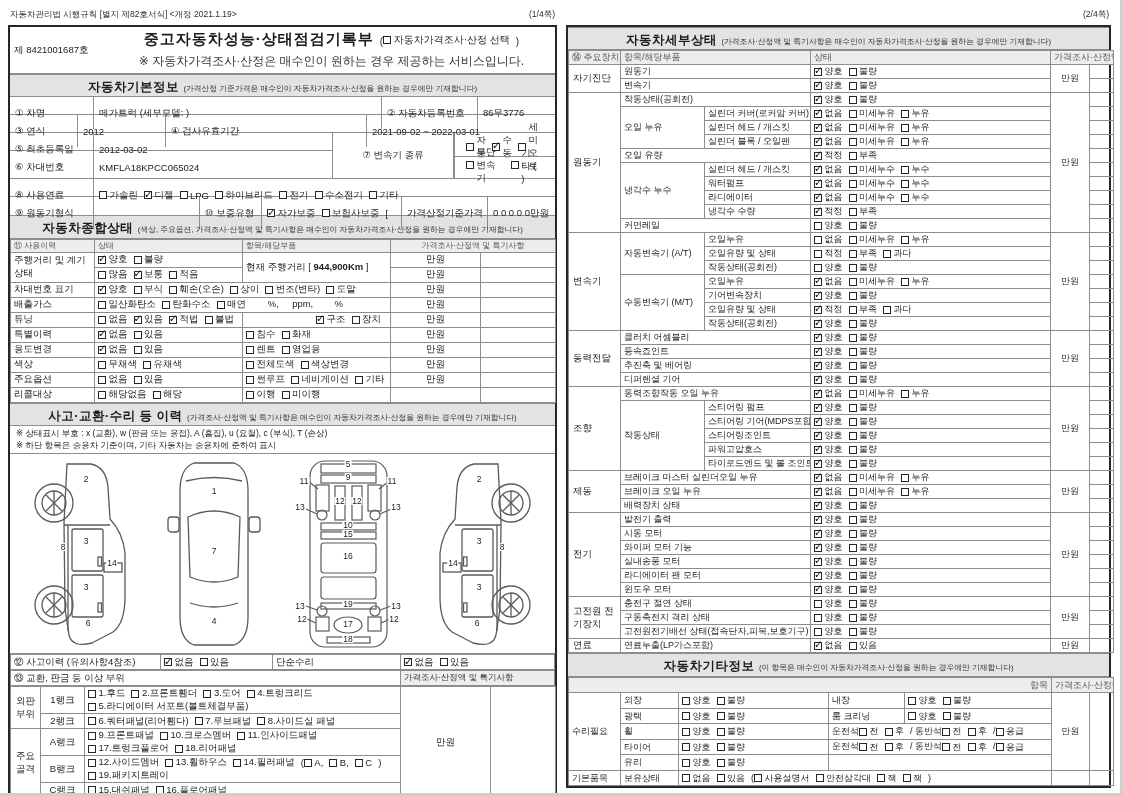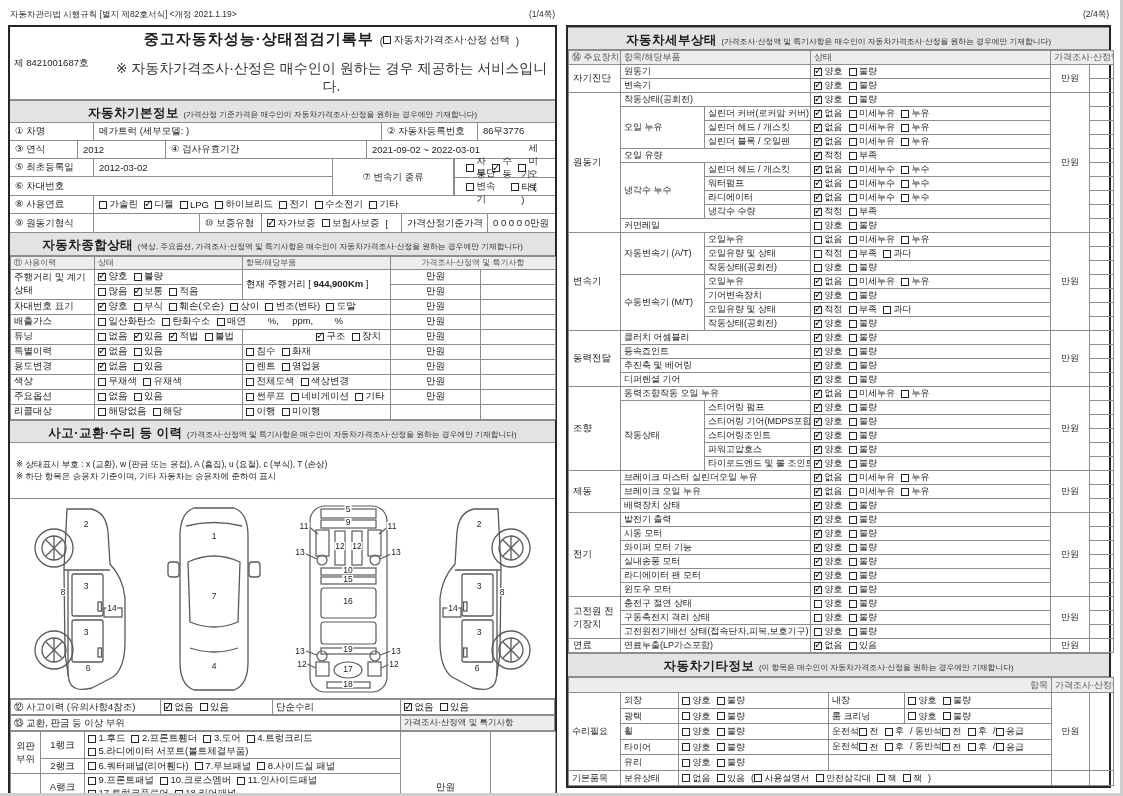--- a/index.html
+++ b/index.html
@@ -23,31 +23,31 @@
 .tx{font-size:9.5px;white-space:pre}
 .ctr{text-align:center}
 .rt{display:flex;justify-content:flex-end}
 
 .tbox{display:flex;align-items:center;padding:3px 4px;border-bottom:1px solid #8d8d8d}
 .docno{width:98px;font-size:9.5px}
 .tmid{flex:1;text-align:center}
 .trow{display:flex;justify-content:center;align-items:center;gap:6px}
 .trow b{font-size:15px;letter-spacing:1px}
 .trow .tx,.trow .cl{font-size:10px}
-.tnote{font-size:14px;color:#333;margin-top:11px}
+.tnote{font-size:12px;color:#333;margin-top:4px}
 
 .brow{display:flex;border-bottom:1px solid #8d8d8d;align-items:stretch;height:18px}
 .brow:last-child{border-bottom:none}
-.bc{border-right:1px solid #8d8d8d;display:flex;align-items:center;padding:0 5px;font-size:9.5px;overflow:hidden;white-space:nowrap}
+.bc{border-right:1px solid #8d8d8d;display:flex;align-items:center;padding:16px 5px;font-size:9.5px;overflow:hidden;white-space:nowrap}
 .bc:last-child{border-right:none}
 .b2{display:flex;flex-direction:column;justify-content:center}
 .b2 .half{display:flex;align-items:center;height:18px;padding:0 11px}
 .b2 .half+.half{border-top:1px solid #8d8d8d}
 
-.legend{font-size:8.5px;padding:16px 6px;line-height:1.35;border-bottom:1px solid #8d8d8d}
+.legend{font-size:8.5px;padding:2px 6px;line-height:1.35;border-bottom:1px solid #8d8d8d}
 .diagrams{display:flex;justify-content:space-between;align-items:center;padding:4px 10px;height:200px;border-bottom:1px solid #8d8d8d}
 .dview{position:relative}
 .dlb{position:absolute;transform:translate(-50%,0);font-size:8.5px;color:#222;background:#fff;padding:0 1px;line-height:1}
 svg{display:block}
 
 .rline{display:flex;align-items:center;min-height:12px}
 
 .dtl td{height:12.9px;font-size:9px;padding:0 3px}
 .dtl .cl,.dtl .tx{font-size:9px}
 .dtl .dev{font-size:9.5px;padding-left:4px}
@@ -98,20 +98,21 @@
         <div class="bc" style="flex:1">2021-09-02 ~ 2022-03-01</div>
       </div>
       <div style="display:flex;border-bottom:1px solid #8d8d8d">
         <div style="width:323px">
           <div class="brow" style="border-bottom:1px solid #8d8d8d">
             <div class="bc" style="width:84px">⑤ 최초등록일</div>
             <div class="bc" style="flex:1;border-right:none">2012-03-02</div>
           </div>
           <div class="brow" style="border-bottom:none">
             <div class="bc" style="width:84px">⑥ 차대번호</div>
+            <div class="bc" style="flex:1;border-right:none">KMFLA18KPCC065024</div>
           </div>
         </div>
         <div class="bc" style="width:122px;border-left:1px solid #8d8d8d;justify-content:center">⑦ 변속기 종류</div>
         <div class="b2" style="flex:1;border-left:1px solid #8d8d8d">
           <div class="half">
               <span class="cb">
                 <span class="bx"></span>
                 <span class="cl">자동</span>
               </span>
               <span class="cb">

